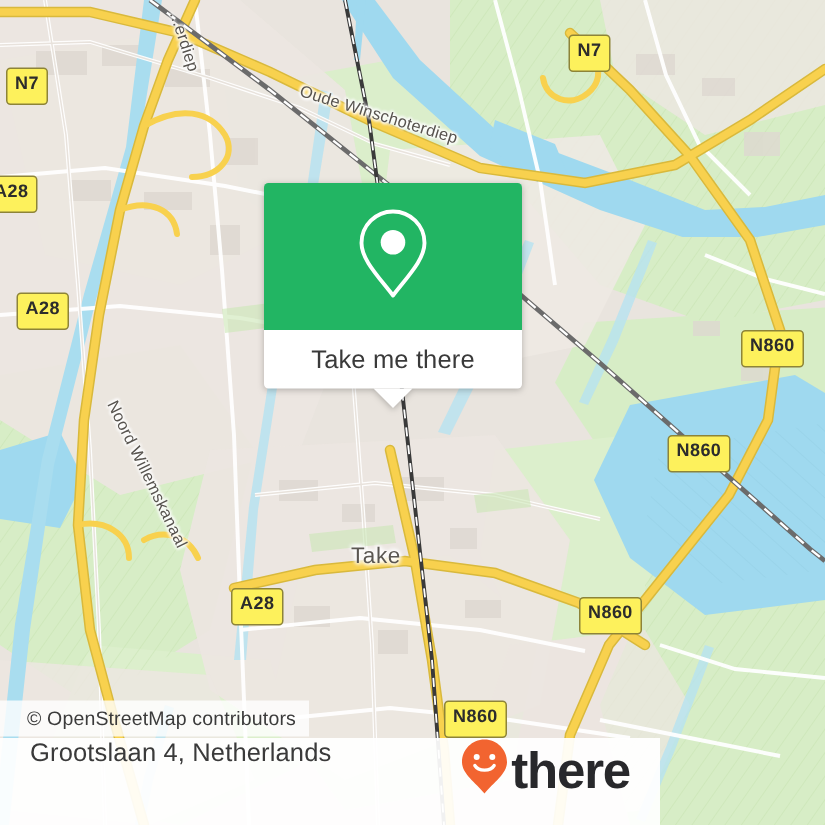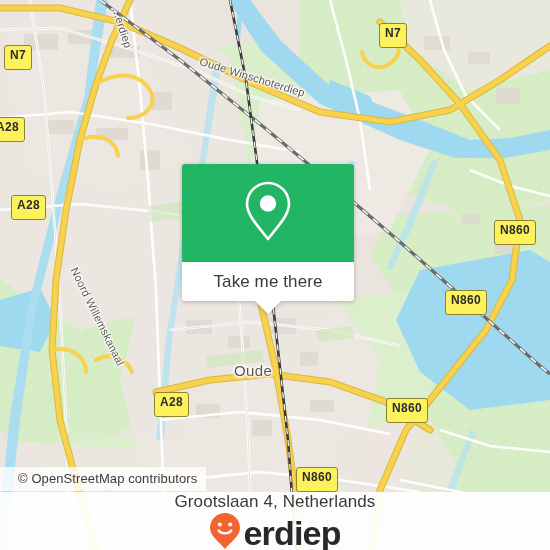--- a/index.html
+++ b/index.html
@@ -63,25 +63,24 @@
     font-weight: bold;
     line-height: 1;
     padding: 3px 5px 8px 5px;
     letter-spacing: 0.3px;
     white-space: nowrap;
   }
 
   
   #callout {
     position: absolute;
-    left: 182px;
+    left: 176px;
     top: 122px;
     width: 172px;
     filter: drop-shadow(0 1px 2px rgba(0,0,0,0.25));
-    margin-top: 42px;
   }
   #callout-head {
     height: 98px;
     background: #22b563;
     border-radius: 3px 3px 0 0;
     display: flex;
     align-items: center;
     justify-content: center;
   }
   #callout-body {
@@ -119,29 +118,28 @@
     font-size: 13px;
     letter-spacing: 0.1px;
     white-space: nowrap;
   }
 
   
   #bottom-bar {
     position: absolute;
     left: 0;
     top: 492px;
-    width: 550px;
+    width: 440px;
     height: 58px;
     background: rgba(255,255,255,0.93);
     display: flex;
-    align-items: center;
+    align-items: flex-start;
     justify-content: space-between;
     padding: 0 20px;
     box-sizing: border-box;
-    flex-direction: column;
   }
   #address {
     color: #3a3a3a;
     font-size: 17px;
     letter-spacing: 0.1px;
     white-space: nowrap;
   }
   #brand {
     display: flex;
     align-items: center;
@@ -302,21 +300,21 @@
         <path d="M316,330 L352,326 L354,338 L318,342 Z"></path>
       </g>
     </svg>
 
     <div class="map-label" style="left:200px; top:55px; transform: rotate(17deg); transform-origin: 0 50%;">Oude Winschoterdiep</div>
 
     <div class="map-label" style="left:116px; top:2px; transform: rotate(72deg); transform-origin: 0 50%;">...erdiep</div>
 
     <div class="map-label" style="left:74px; top:262px; transform: rotate(64deg); transform-origin: 0 50%;">Noord Willemskanaal</div>
 
-    <div class="city-label" style="left:234px; top:362px;">Oude</div>
+    <div class="city-label" style="left:234px; top:362px;">Take</div>
 
     <div class="shield" style="left:4px;   top:45px;">N7</div>
     <div class="shield" style="left:379px; top:23px;">N7</div>
     <div class="shield" style="left:-10px; top:117px;">A28</div>
     <div class="shield" style="left:11px;  top:195px;">A28</div>
     <div class="shield" style="left:154px; top:392px;">A28</div>
     <div class="shield" style="left:494px; top:220px;">N860</div>
     <div class="shield" style="left:445px; top:290px;">N860</div>
     <div class="shield" style="left:386px; top:398px;">N860</div>
     <div class="shield" style="left:296px; top:467px;">N860</div>
@@ -344,17 +342,17 @@
 
     <span id="brand">
       <span>
         <svg width="32" height="38" viewBox="0 0 32 38" xmlns="http://www.w3.org/2000/svg">
           <path d="M16 1 C7.7 1 1 7.7 1 16 C1 24 10 29.5 16 37 C22 29.5 31 24 31 16 C31 7.7 24.3 1 16 1 Z" fill="#f26430"></path>
           <circle cx="10.8" cy="12.6" r="2.0" fill="#ffffff"></circle>
           <circle cx="21.2" cy="12.6" r="2.0" fill="#ffffff"></circle>
           <path d="M9.6 18.4 C12.0 22.4 20.0 22.4 22.4 18.4" fill="none" stroke="#ffffff" stroke-width="2.3" stroke-linecap="round"></path>
         </svg>
       </span>
-      <span id="brand-wordmark">erdiep</span>
+      <span id="brand-wordmark">there</span>
     </span>
   </div>
 
 </div>
 
 </body></html>

